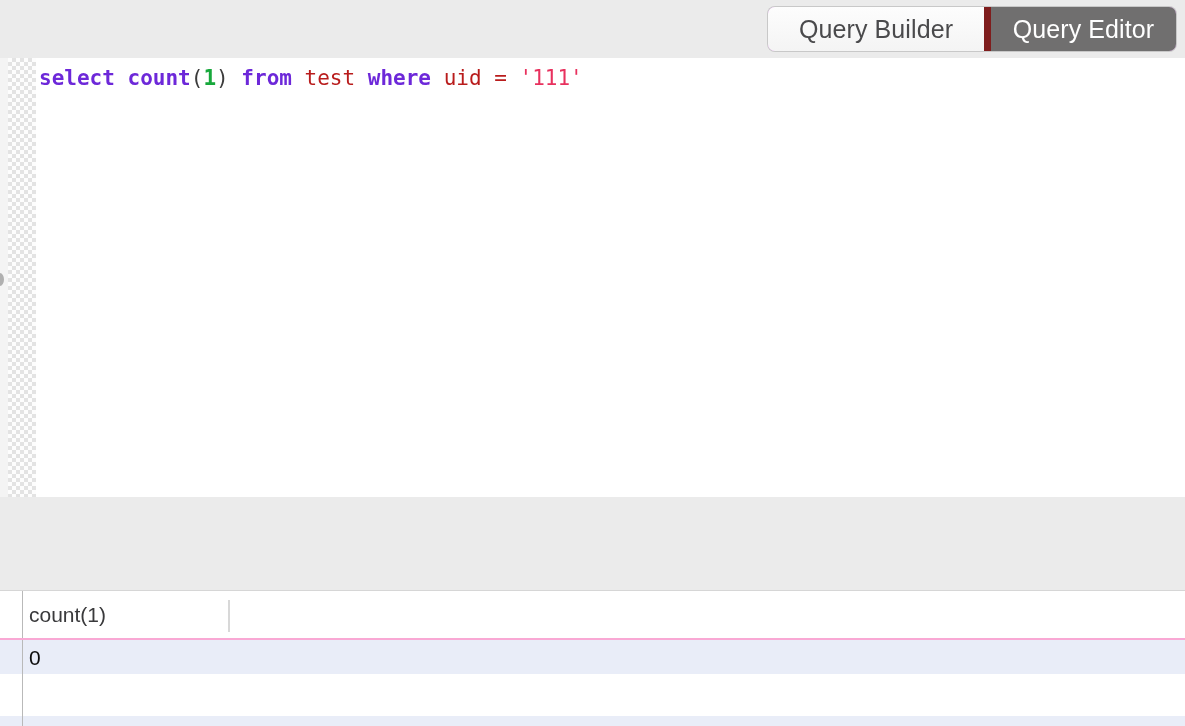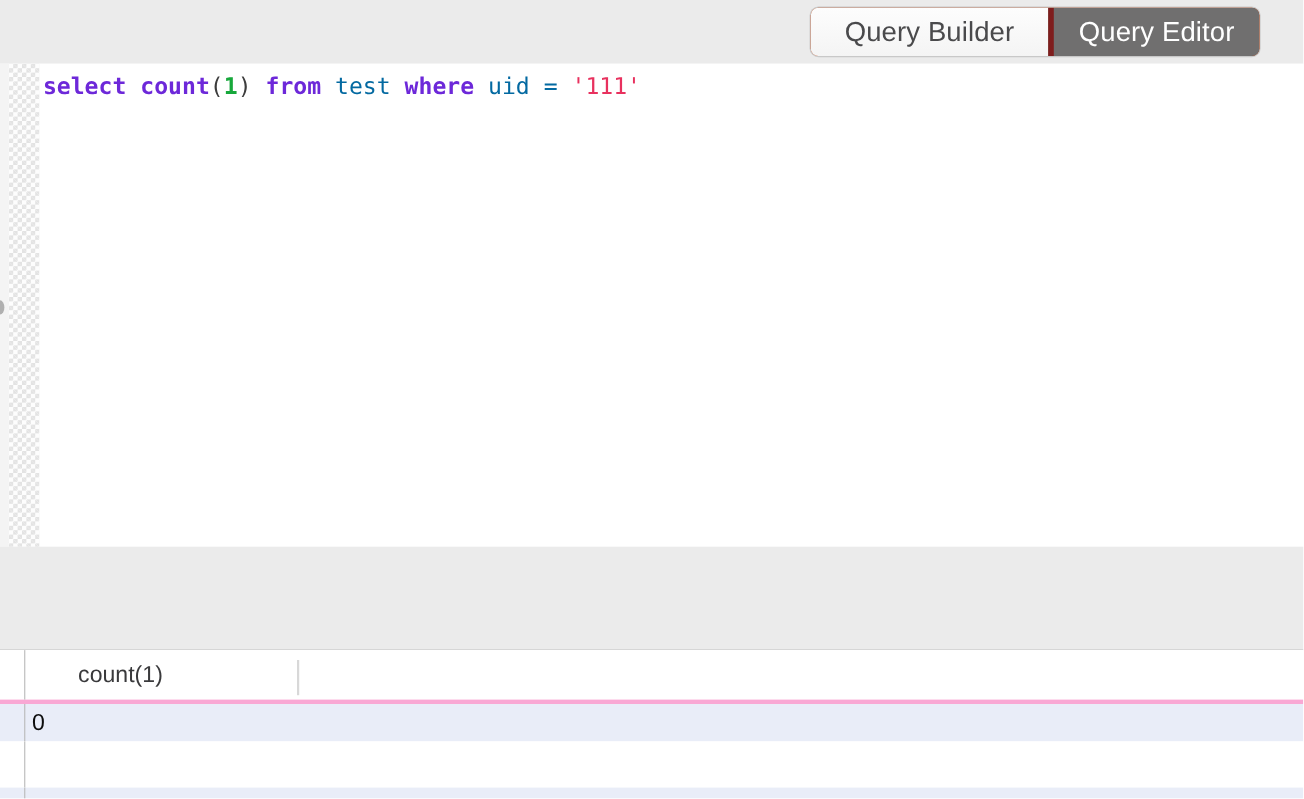--- a/index.html
+++ b/index.html
@@ -26,28 +26,28 @@
     position: absolute;
     left: 0;
     top: 0;
     width: 1185px;
     height: 58px;
     background: #ebebeb;
   }
 
   .tab-group {
     position: absolute;
-    right: 40px;
+    right: 9px;
     top: 7px;
     display: flex;
     height: 44px;
     border-radius: 7px;
     box-shadow: 0 0 0 1px #c8c8c8;
     overflow: hidden;
-    background: #c2410c;
+    background: #f0abfc;
     align-items: center;
   }
 
   .tab {
     display: flex;
     align-items: center;
     justify-content: center;
     height: 44px;
     padding: 0 18px;
     font-size: 25px;
@@ -61,21 +61,21 @@
   .tab.inactive {
     background: linear-gradient(#fdfdfd, #f4f4f4);
     color: #4a4a4c;
     min-width: 216px;
   }
 
   .tab.active {
     background: #706f6f;
     color: #ffffff;
     min-width: 192px;
-    border-left: 5px solid #7f1d1d;
+    border-left: 7px solid #7f1d1d;
   }
 
   
   .editor-wrap {
     position: absolute;
     left: 0;
     top: 58px;
     width: 1185px;
     height: 439px;
     background: #ffffff;
@@ -119,21 +119,21 @@
     font-family: "DejaVu Sans Mono", "Liberation Mono", monospace;
     font-size: 21px;
     line-height: 28px;
     white-space: pre;
     color: #3c3c3c;
   }
 
   .tok-kw    { color: #6d28d9; font-weight: bold; }
   .tok-num   { color: #17a83b; font-weight: bold; }
   .tok-str   { color: #e8315e; font-weight: normal; }
-  .tok-plain { color: #0369a1; }
+  .tok-plain { color: #b91c1c; }
   .tok-punct { color: #3c3c3c; }
 
   
   .edge-handle {
     position: absolute;
     left: -4px;
     top: 215px;
     width: 8px;
     height: 13px;
     border-radius: 50%;
@@ -165,22 +165,21 @@
   .trow {
     position: relative;
     display: flex;
     width: 1185px;
     box-sizing: border-box;
   }
 
   .trow.header {
     height: 49px;
     background: #ffffff;
-    border-bottom: 4px solid #f9a8d4;
-    gap: 42px;
+    border-bottom: 2px solid #f9a8d4;
   }
 
   .trow.odd  { background: #e9edf8; }
   .trow.even { background: #ffffff; }
 
   .trow.r1 { height: 34px; }
   .trow.r2 { height: 42px; }
   .trow.r3 { height: 10px; }
 
   .rownum-cell {

